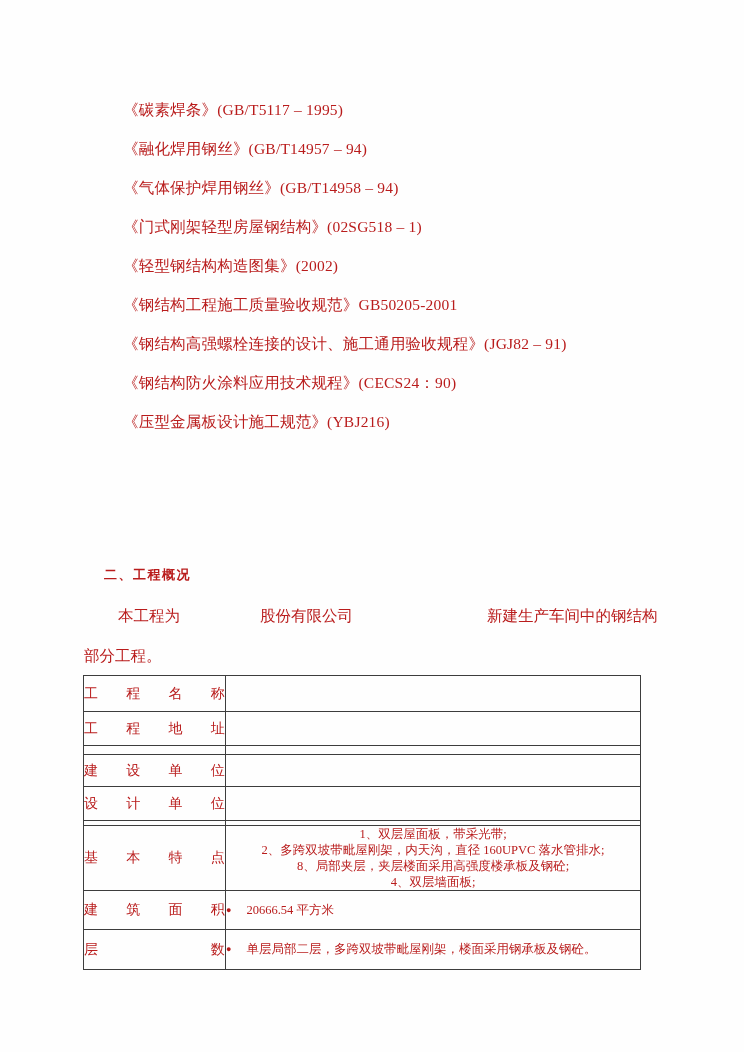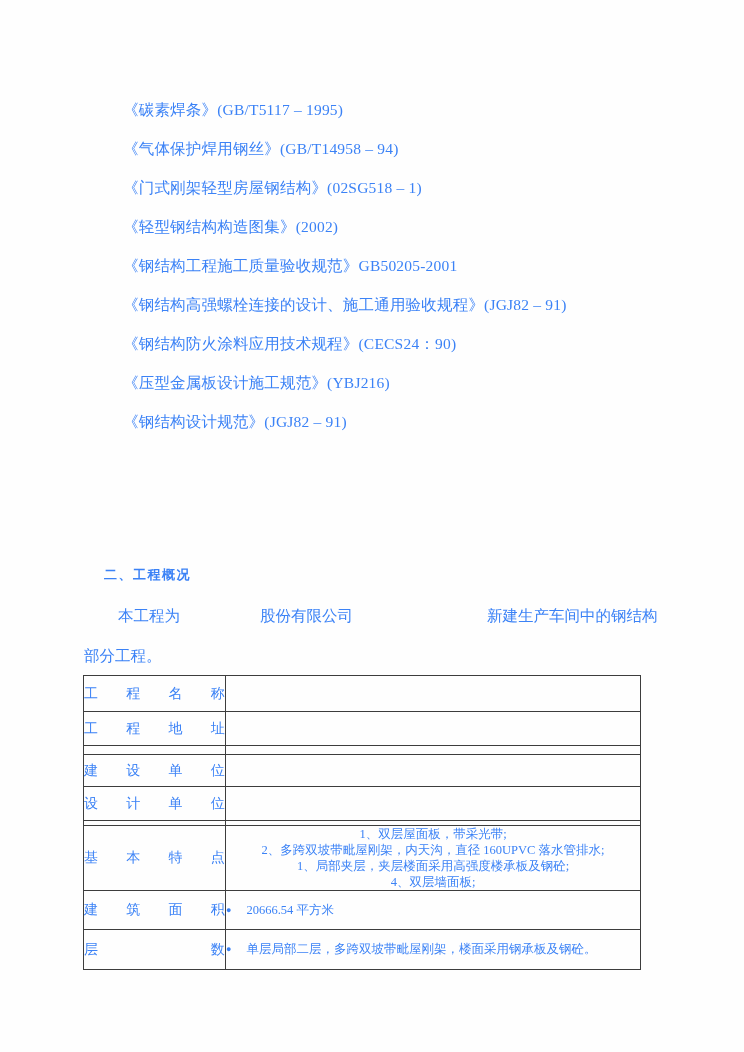--- a/index.html
+++ b/index.html
@@ -1,21 +1,21 @@
 <!DOCTYPE html>
 <html><head>
 <meta charset="utf-8">
 <style>
   html,body { margin:0; padding:0; background:#ffffff; }
   .page {
     position:relative;
     width:744px; height:1052px;
     background:#fefefe;
     font-family:"Liberation Serif","DejaVu Serif",serif;
-    color:#3b82f6;
+    color:#b91c1c;
     overflow:hidden;
   }
 
   
   .standards { position:absolute; left:123px; top:90px; }
   .std-item {
     height:39px; line-height:39px;
     font-size:15.5px; white-space:nowrap; letter-spacing:.2px;
   }
 
@@ -64,28 +64,28 @@
   .h64{height:64px} .h38{height:38px} .h39{height:39px}
   .sp8{height:8px} .sp4{height:4px}
 </style>
 </head>
 <body>
 
 <div class="page">
 
   <div class="standards">
     <div class="std-item">《碳素焊条》(GB/T5117 – 1995)</div>
+    <div class="std-item">《融化焊用钢丝》(GB/T14957 – 94)</div>
     <div class="std-item">《气体保护焊用钢丝》(GB/T14958 – 94)</div>
     <div class="std-item">《门式刚架轻型房屋钢结构》(02SG518 – 1)</div>
     <div class="std-item">《轻型钢结构构造图集》(2002)</div>
     <div class="std-item">《钢结构工程施工质量验收规范》GB50205-2001</div>
     <div class="std-item">《钢结构高强螺栓连接的设计、施工通用验收规程》(JGJ82 – 91)</div>
     <div class="std-item">《钢结构防火涂料应用技术规程》(CECS24：90)</div>
     <div class="std-item">《压型金属板设计施工规范》(YBJ216)</div>
-    <div class="std-item">《钢结构设计规范》(JGJ82 – 91)</div>
   </div>
 
   <h2 class="heading">二、工程概况</h2>
 
   <div class="intro-line1">
     <span>本工程为</span><span class="blank blank-1"></span><span>股份有限公司</span><span class="blank blank-2"></span><span>新建生产车间中的钢结构</span>
   </div>
   <div class="intro-line2">部分工程。</div>
 
   <table class="info-table">
@@ -158,21 +158,21 @@
             <div class="distribute">
               <span>基</span>
               <span>本</span>
               <span>特</span>
               <span>点</span>
             </div>
           </td>
       <td class="features-cell h64">
         <div class="feature-line">1、双层屋面板，带采光带;</div>
         <div class="feature-line">2、多跨双坡带毗屋刚架，内天沟，直径 160UPVC 落水管排水;</div>
-        <div class="feature-line">1、局部夹层，夹层楼面采用高强度楼承板及钢砼;</div>
+        <div class="feature-line">8、局部夹层，夹层楼面采用高强度楼承板及钢砼;</div>
         <div class="feature-line">4、双层墙面板;</div>
       </td>
     </tr>
 
     <tr>
       <td class="label-cell h38">
             <div class="distribute">
               <span>建</span>
               <span>筑</span>
               <span>面</span>

